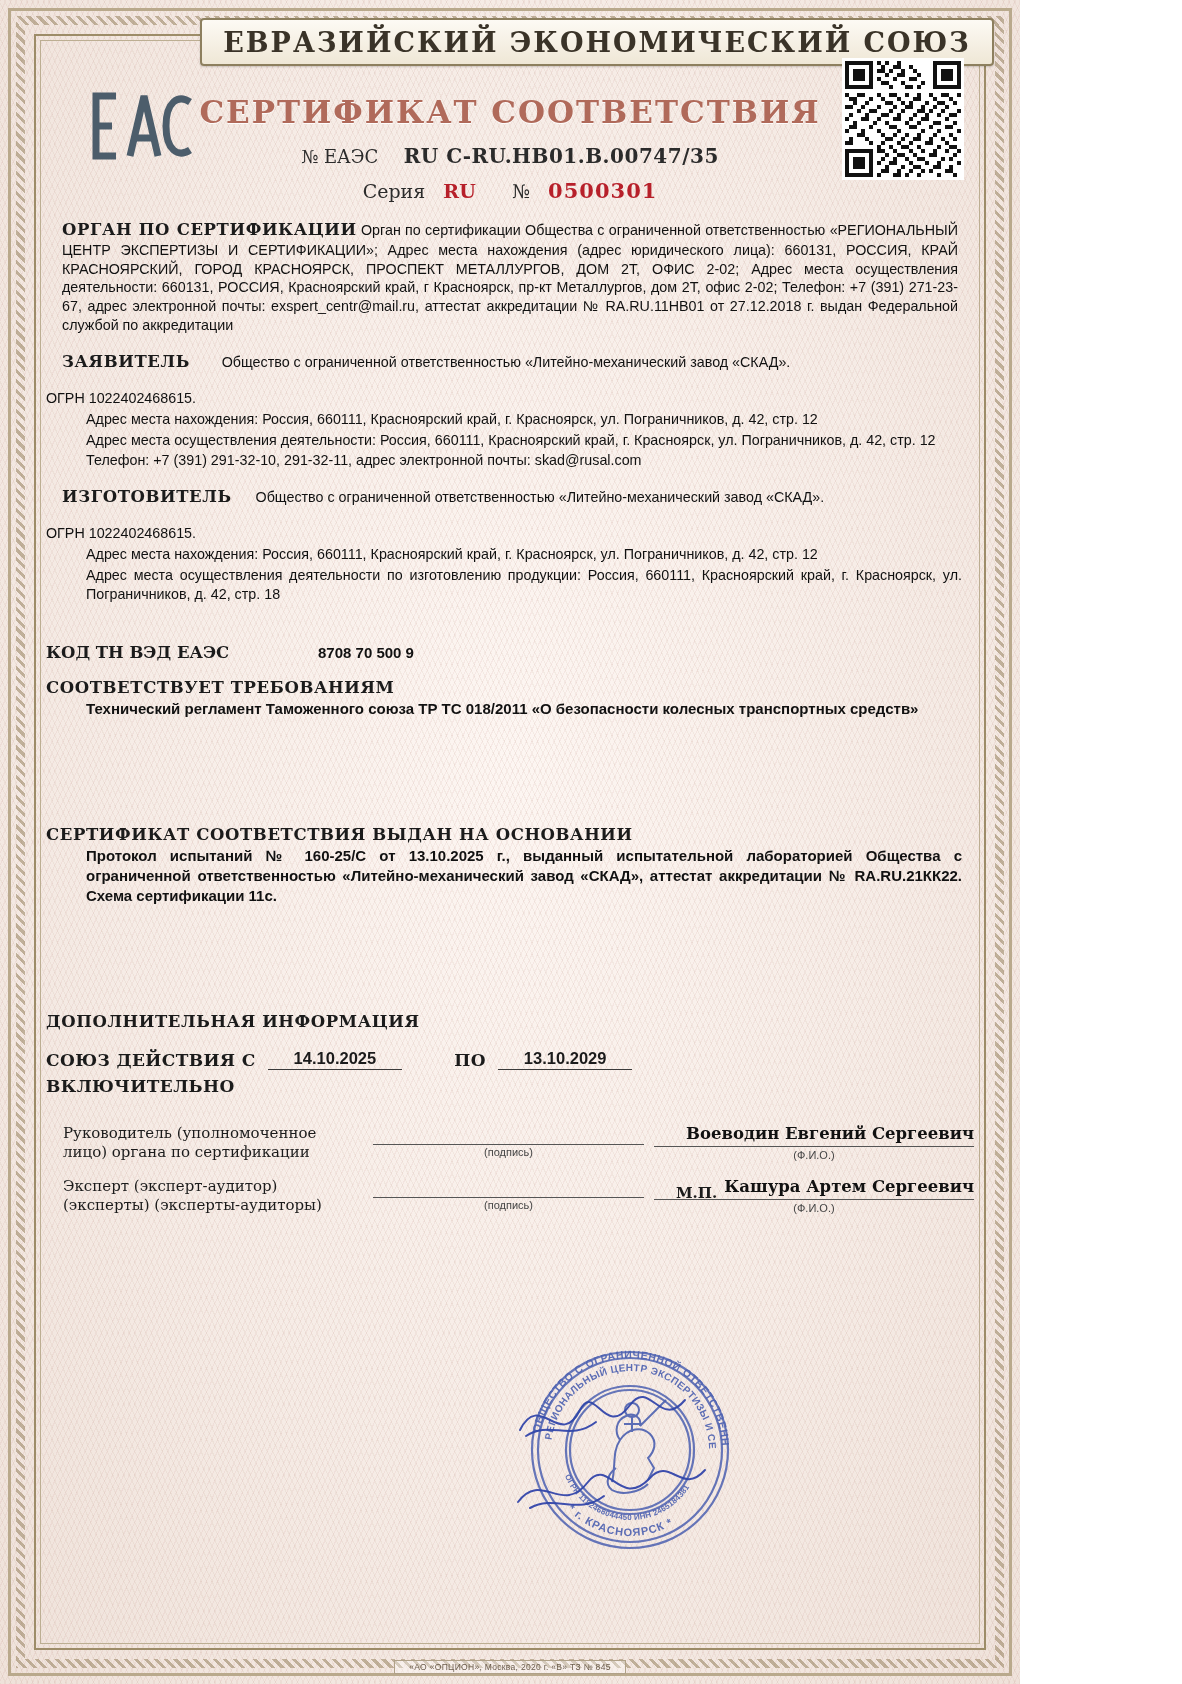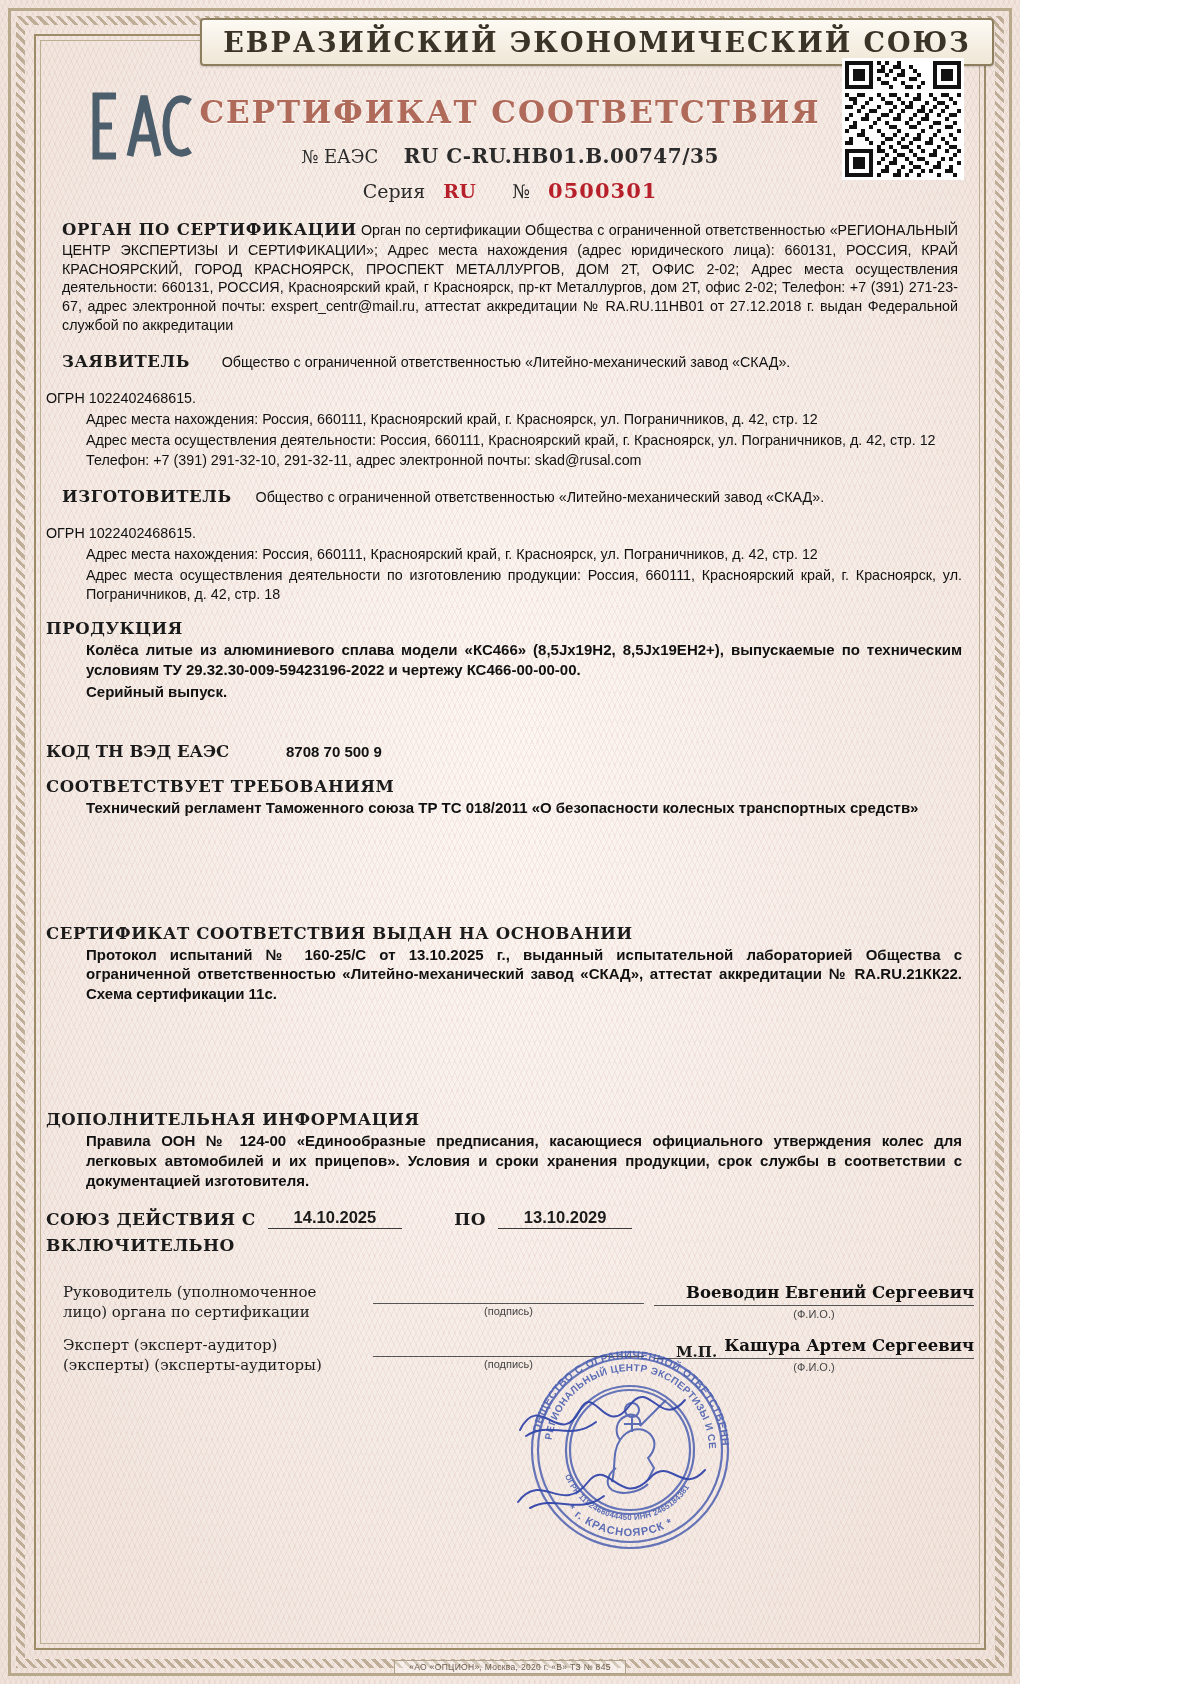--- a/index.html
+++ b/index.html
@@ -124,21 +124,21 @@
     text-justify:inter-word;
   }
   p.body.ind{margin-left:40px;}
   p.body.bold{font-weight:bold;font-size:15px;}
   .inline-head{
     font-family:"Liberation Sans", sans-serif;
     font-size:14.3px;line-height:1.32;color:#111;
     text-align:justify;margin:16px;
   }
 
-  .kv{display:flex;align-items:baseline;margin-top:6px;}
+  .kv{display:flex;align-items:baseline;margin-top:6px;gap:32px;}
   .kv .k{font-family:"DejaVu Serif", serif;font-weight:bold;font-size:16.5px;color:#1b1b1b;width:240px;}
   .kv .v{font-family:"Liberation Sans", sans-serif;font-weight:bold;font-size:15px;color:#111;}
   .spacer-m{height:34px;}
   .spacer-l{height:90px;}
 
   
   .valid{
     display:flex;align-items:flex-end;margin-top:18px;gap:12px;
     font-family:"DejaVu Serif", serif;font-size:17px;color:#1b1b1b;
   }
@@ -454,25 +454,20 @@
       <p class="inline-head">
         <span class="sec-title">ИЗГОТОВИТЕЛЬ</span>
         &nbsp;&nbsp;&nbsp;&nbsp;
         <span>Общество с ограниченной ответственностью «Литейно-механический завод «СКАД».</span>
       </p>
       <p class="body">ОГРН 1022402468615.</p>
       <p class="body ind">Адрес места нахождения: Россия, 660111, Красноярский край, г. Красноярск, ул. Пограничников, д. 42, стр. 12</p>
       <p class="body ind">Адрес места осуществления деятельности по изготовлению продукции: Россия, 660111, Красноярский край, г. Красноярск, ул. Пограничников, д. 42, стр. 18</p>
     </div>
 
-    <div class="sec">
-      <div class="sec-title-block">ПРОДУКЦИЯ</div>
-      <p class="body bold ind">Колёса литые из алюминиевого сплава модели «КС466» (8,5Jx19H2, 8,5Jx19EH2+), выпускаемые по техническим условиям ТУ 29.32.30-009-59423196-2022 и чертежу КС466-00-00-00.</p>
-      <p class="body bold ind">Серийный выпуск.</p>
-    </div>
 
     <div class="spacer-m"></div>
 
     <div class="kv">
       <div class="k">КОД ТН ВЭД ЕАЭС</div>
       <div class="v">8708 70 500 9</div>
     </div>
 
     <div class="sec">
       <div class="sec-title-block">СООТВЕТСТВУЕТ ТРЕБОВАНИЯМ</div>
@@ -483,21 +478,20 @@
 
     <div class="sec">
       <div class="sec-title-block">СЕРТИФИКАТ СООТВЕТСТВИЯ  ВЫДАН НА ОСНОВАНИИ</div>
       <p class="body bold ind">Протокол испытаний № 160-25/С от 13.10.2025 г., выданный испытательной лабораторией Общества с ограниченной ответственностью «Литейно-механический завод «СКАД», аттестат аккредитации № RA.RU.21КК22. Схема сертификации 11с.</p>
     </div>
 
     <div class="spacer-l"></div>
 
     <div class="sec">
       <div class="sec-title-block">ДОПОЛНИТЕЛЬНАЯ ИНФОРМАЦИЯ</div>
-      <p class="body bold ind">Правила ООН № 124-00 «Единообразные предписания, касающиеся официального утверждения колес для легковых автомобилей и их прицепов». Условия и сроки хранения продукции, срок службы в соответствии с документацией изготовителя.</p>
     </div>
 
     <div class="valid">
       <span class="lab">СОЮЗ ДЕЙСТВИЯ С</span>
       <span class="date">14.10.2025</span>
       <span class="lab" style="margin-left:40px">ПО</span>
       <span class="date">13.10.2029</span>
     </div>
     <div class="incl">ВКЛЮЧИТЕЛЬНО</div>
 

